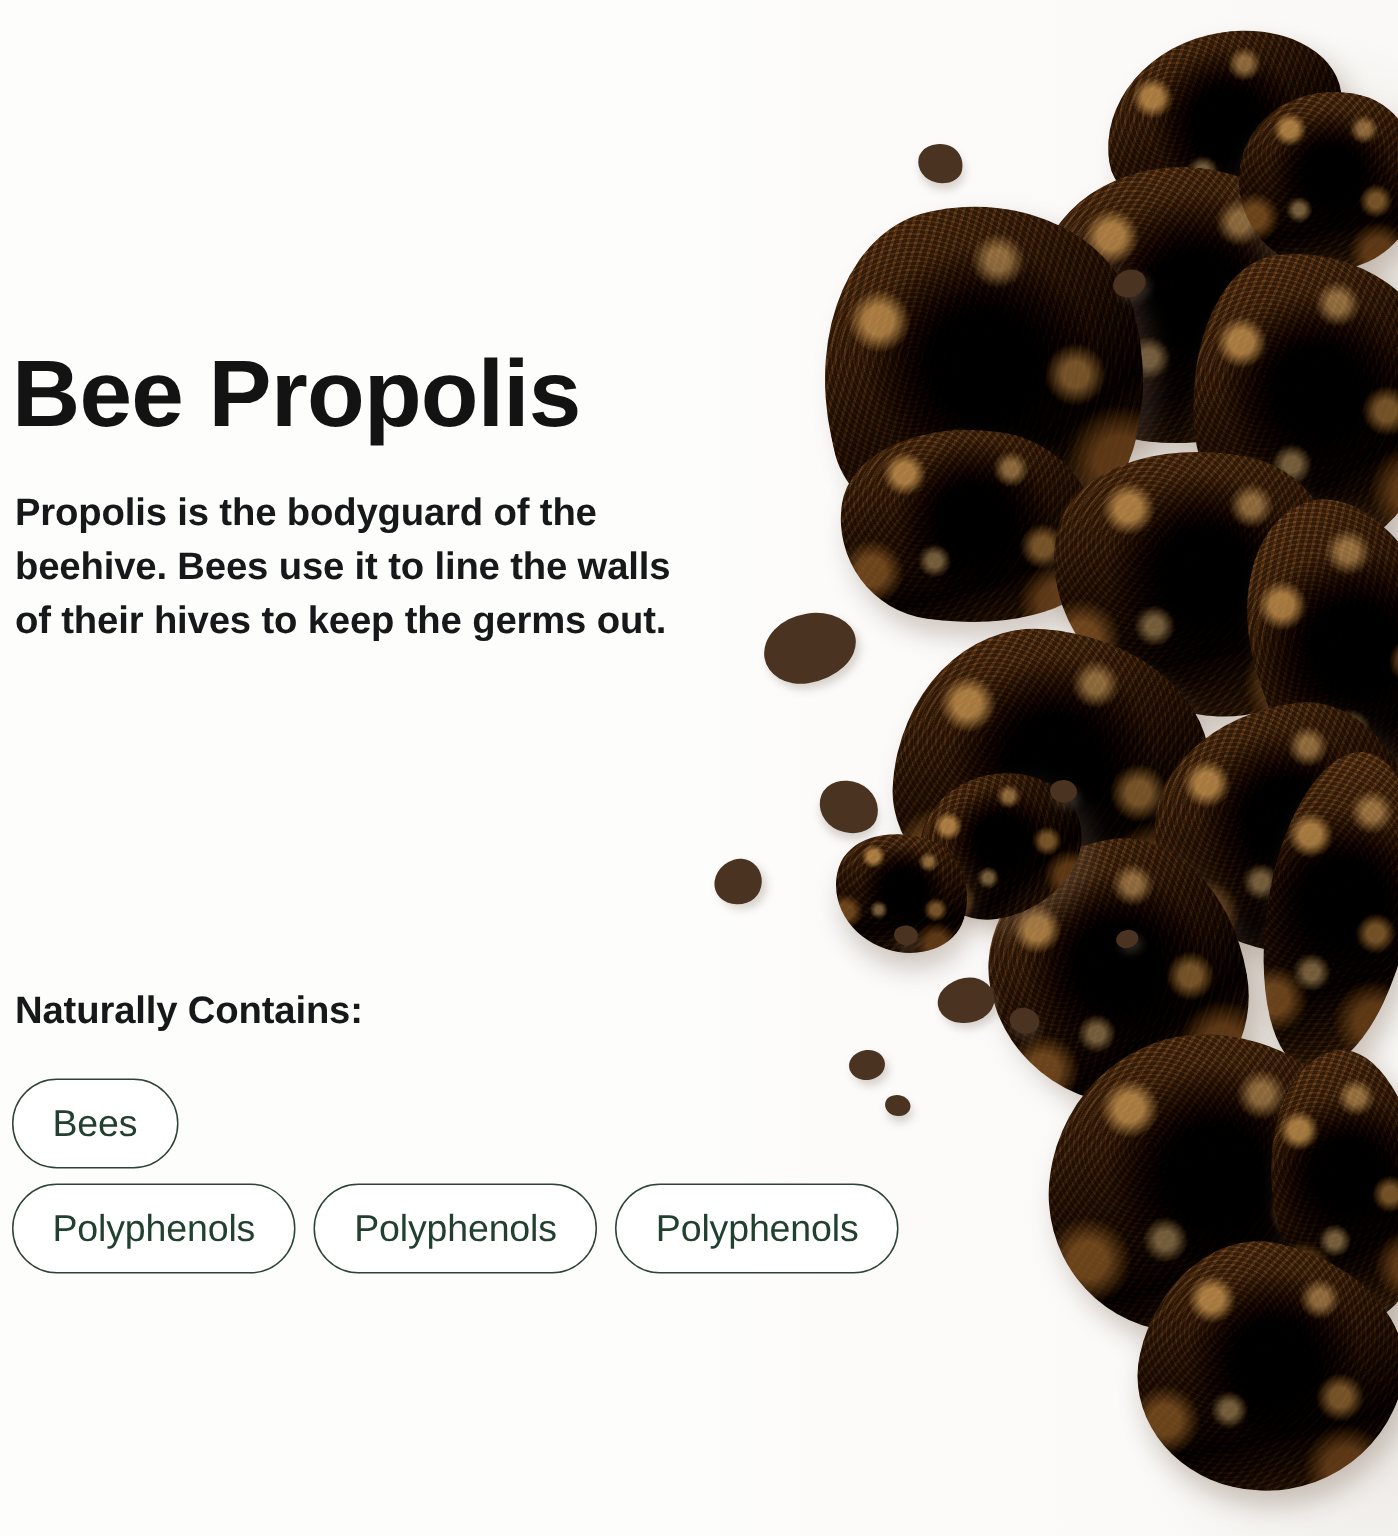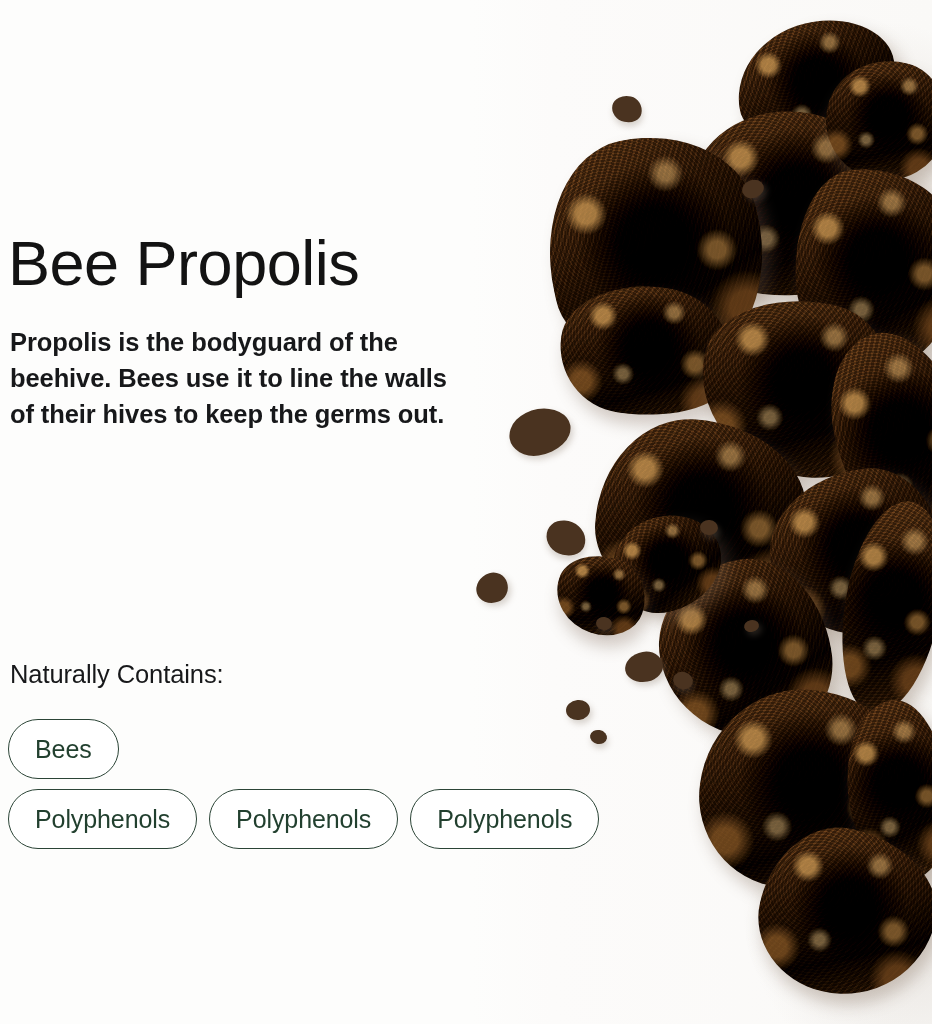--- a/index.html
+++ b/index.html
@@ -71,21 +71,21 @@
     width: 700px;
     height: 1024px;
   }
   .title {
     position: absolute;
     left: 0;
     top: 190px;
     font-size: 63px;
     line-height: 1.0;
     letter-spacing: -0.5px;
-    font-weight: 400;
+    font-weight: 700;
     color: #131313;
     white-space: nowrap;
   }
   .para {
     position: absolute;
     left: 2px;
     font-size: 25.5px;
     line-height: 36px;
     font-weight: 700;
     color: #17181a;
@@ -94,21 +94,21 @@
     max-width: 520px;
   }
   .para-1 { top: 298px; }
   .para-2 { top: 441px; }
   .subhead {
     position: absolute;
     left: 2px;
     top: 657px;
     font-size: 25.5px;
     line-height: 34px;
-    font-weight: 400;
+    font-weight: 700;
     color: #17181a;
     letter-spacing: -0.1px;
   }
 
   
   .pill-rows {
     position: absolute;
     left: 0;
     top: 719px;
     width: 700px;

